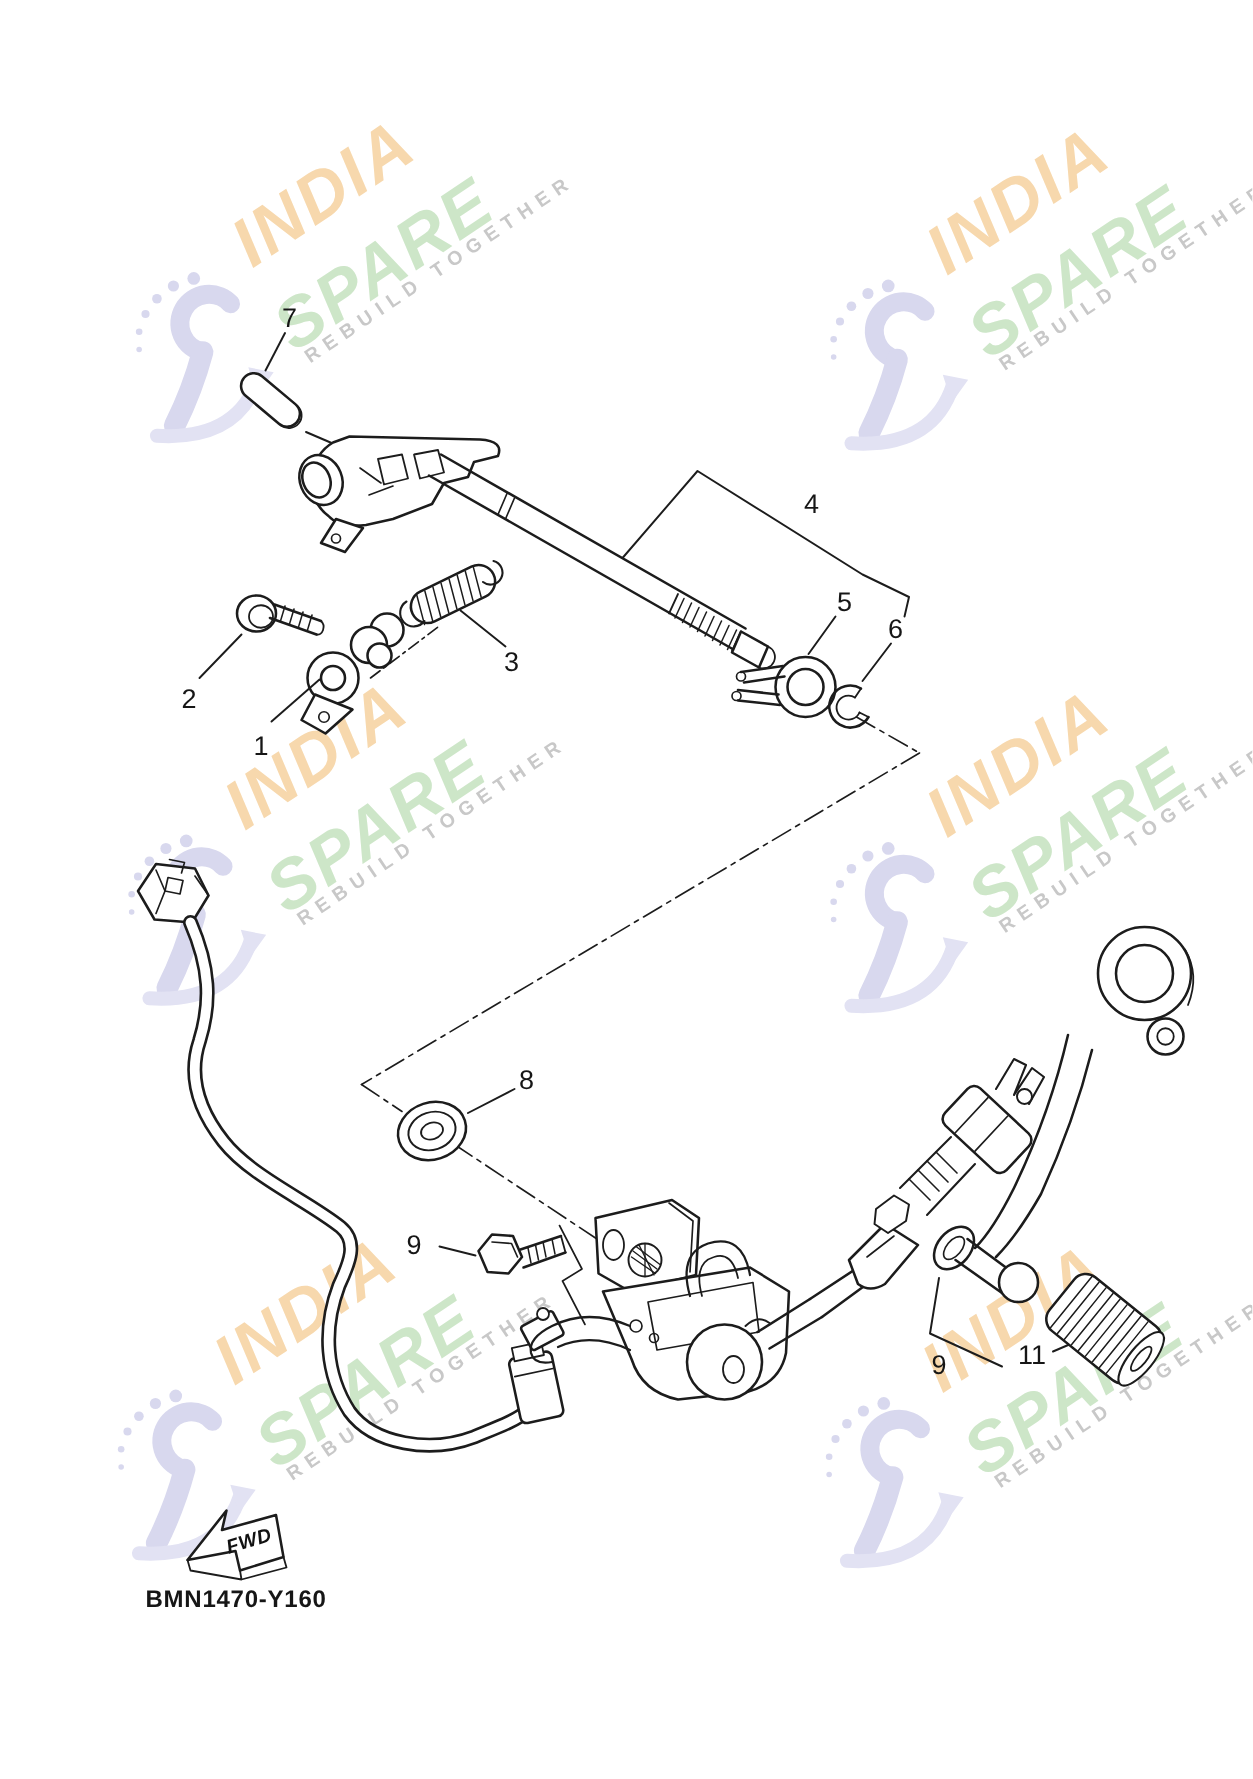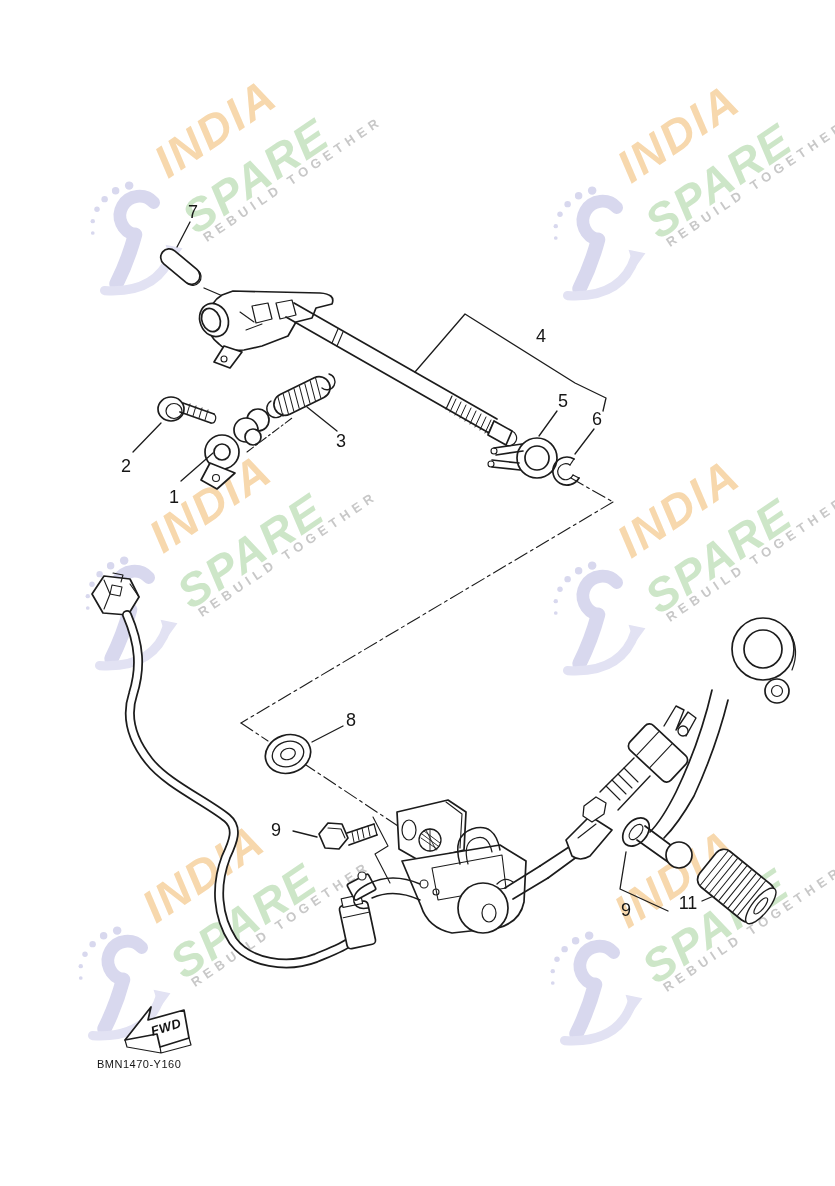--- a/index.html
+++ b/index.html
@@ -14,21 +14,21 @@
        font-style:italic;font-weight:700;font-size:46px;letter-spacing:2px;color:#cde6c8;white-space:nowrap;line-height:1;}
   .wm .wm-tag{position:absolute;left:118px;top:176px;transform:rotate(-34deg);transform-origin:0 100%;
        font-weight:600;font-size:13px;letter-spacing:5px;color:#c8c8c8;white-space:nowrap;line-height:1;}
   
   svg.art{position:absolute;left:0;top:0;z-index:2;}
   .part-label{position:absolute;z-index:3;transform:translate(-50%,-50%);
        font-size:18px;color:#161616;line-height:1;}
   .fwd-label{position:absolute;z-index:3;transform:translate(-50%,-50%) rotate(-17deg);
        font-size:13px;font-weight:700;font-style:italic;color:#111;letter-spacing:.5px;}
   .part-code{position:absolute;left:97px;top:1058px;z-index:3;
-       font-size:11px;font-weight:400;color:#161616;letter-spacing:.5px;}
+       font-size:16px;font-weight:700;color:#161616;letter-spacing:.5px;}
 </style>
 </head>
 <body>
 
 <div id="stage">
 
   <svg width="0" height="0" style="position:absolute" aria-hidden="true">
     <defs>
       <g id="wm-icon-def">
 

